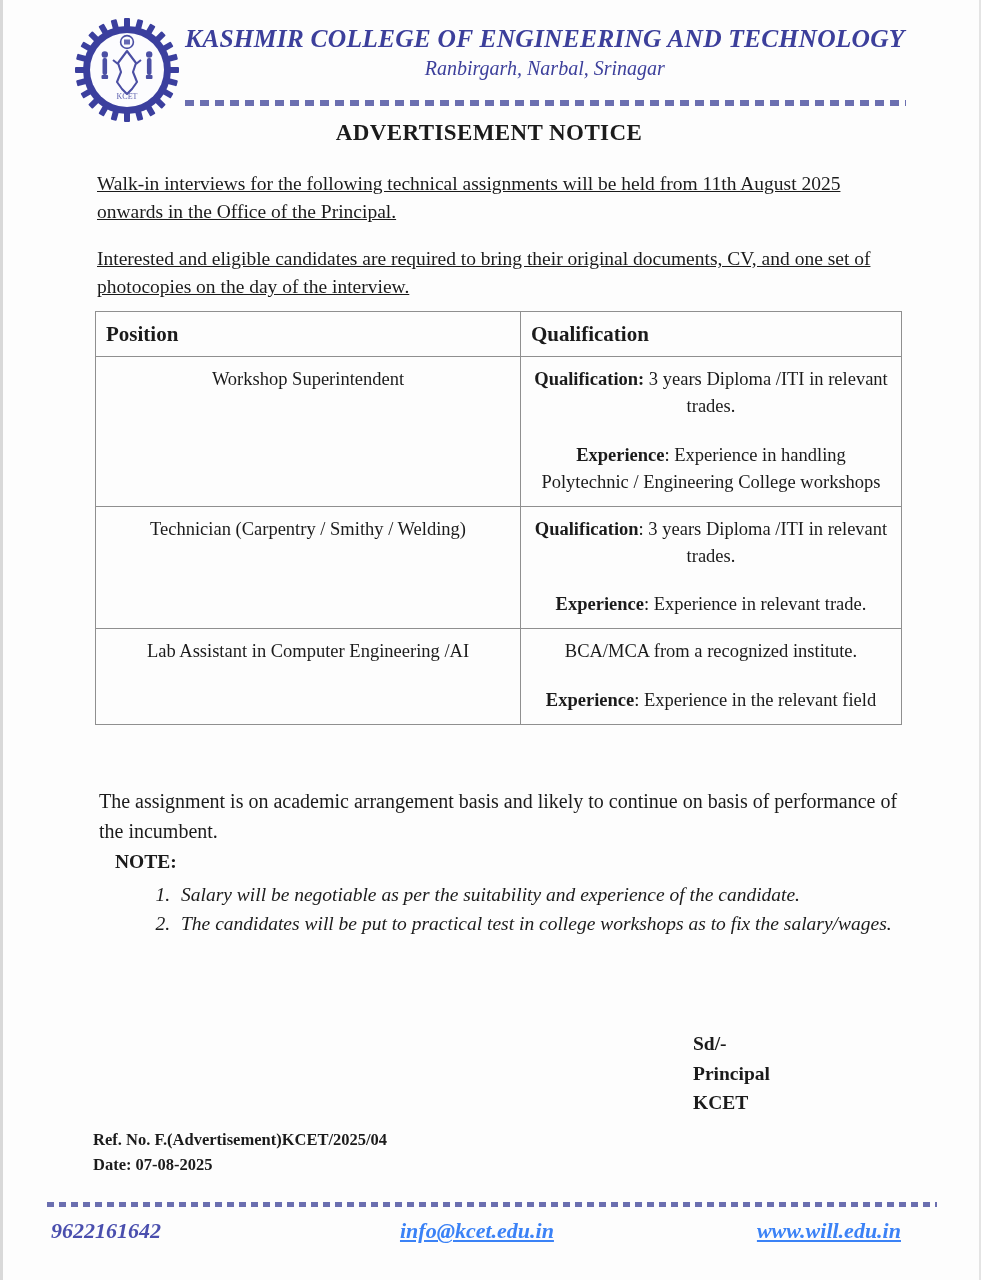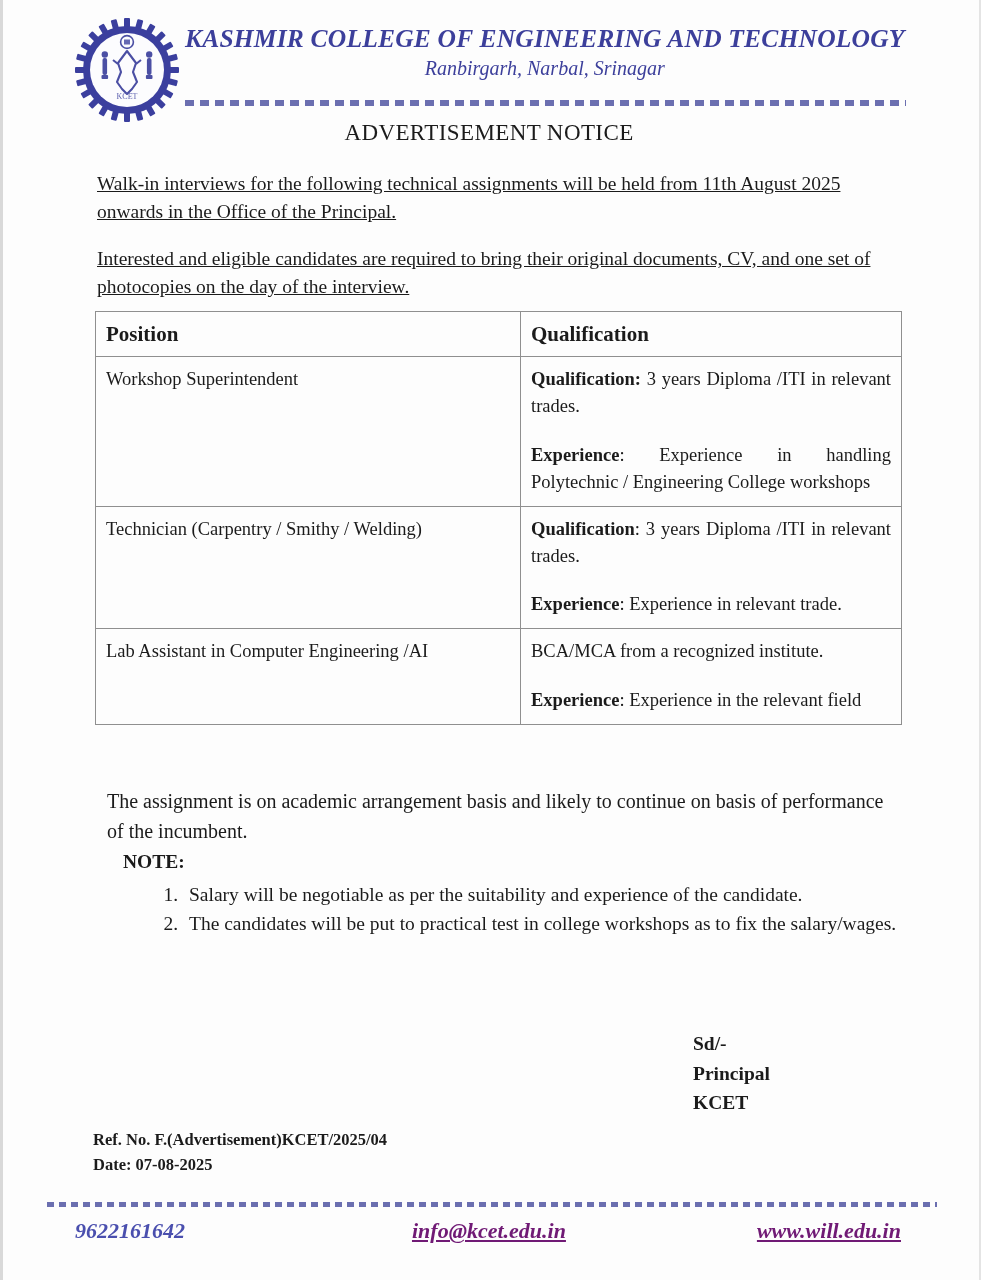--- a/index.html
+++ b/index.html
@@ -72,21 +72,21 @@
         rgba(255,255,255,0) 9px, rgba(255,255,255,0) 15px);
   }
 
   
   .notice-title {
     position: absolute;
     top: 120px;
     left: 0; right: 0;
     text-align: center;
     font-size: 23px;
-    font-weight: normal;
+    font-weight: bold;
     letter-spacing: 0.4px;
     padding-right: 4px;
   }
   .body-area {
     position: absolute;
     left: 94px;
     right: 93px;
     top: 170px;
     text-decoration: underline;
   }
@@ -106,52 +106,54 @@
     width: 807px;
     border-collapse: collapse;
     table-layout: fixed;
   }
   .tbl td, .tbl th {
     border: 1px solid #8f8f8f;
     vertical-align: top;
     padding: 9px 10px 10px 10px;
     font-size: 18.5px;
     line-height: 1.45;
+    text-align: center;
   }
   .tbl th {
     text-align: left;
     font-weight: bold;
     font-size: 21px;
     padding-top: 7px;
     padding-bottom: 7px;
   }
   .col-pos { width: 404px; }
   .cell-just { text-align: justify; }
   .cell-just p { margin: 0; }
   .cell-just p + p { margin-top: 22px; }
   .lbl { font-weight: bold; }
 
   
   .post-table {
     position: absolute;
-    left: 104px;
+    left: 96px;
     right: 78px;
     top: 786px;
   }
   .post-table .para { font-size: 20px; line-height: 1.52; margin-bottom: 0; }
   .note-head {
     font-weight: bold;
     font-size: 19.5px;
     margin: 4px 0 0 16px;
   }
   .note-list {
     margin: 8px 0 0 0;
     padding-left: 76px;
     font-size: 19.5px;
     line-height: 1.42;
+    font-style: italic;
   }
   .note-list li {
     text-align: justify;
     margin-bottom: 2px;
     padding-left: 6px;
   }
 
   
   .sign {
     position: absolute;
@@ -180,36 +182,36 @@
     right: 42px;
     top: 1202px;
     height: 5px;
     background-image: repeating-linear-gradient(
         to right,
         #6b6fb0 0px, #6b6fb0 7px,
         rgba(255,255,255,0) 7px, rgba(255,255,255,0) 12px);
   }
   .footer {
     position: absolute;
-    left: 72px;
+    left: 48px;
     right: 60px;
     top: 1218px;
     display: flex;
     align-items: baseline;
     justify-content: space-between;
     color: #4a4fae;
     font-style: italic;
     font-size: 22px;
     font-weight: bold;
   }
   .footer .f-mid { margin-left: 36px; }
   .footer .f-right { margin-right: 18px; }
   .footer .link {
     text-decoration: underline;
-    color: #701a75;
+    color: #3b82f6;
   }
 </style>
 </head>
 <body>
 
 <div class="page">
 
   <div class="header">
     <div class="logo-wrap">
       <svg class="logo-svg" width="104" height="104" viewBox="0 0 104 104">

